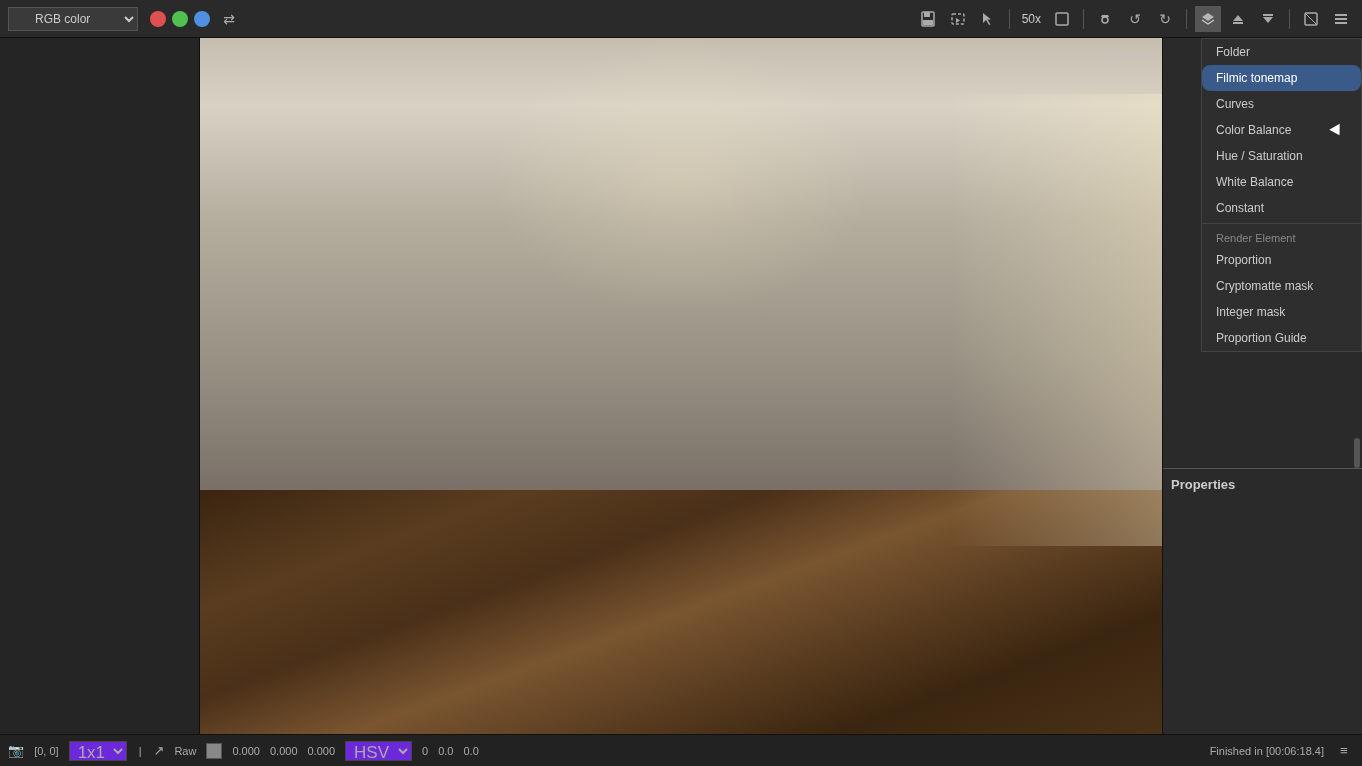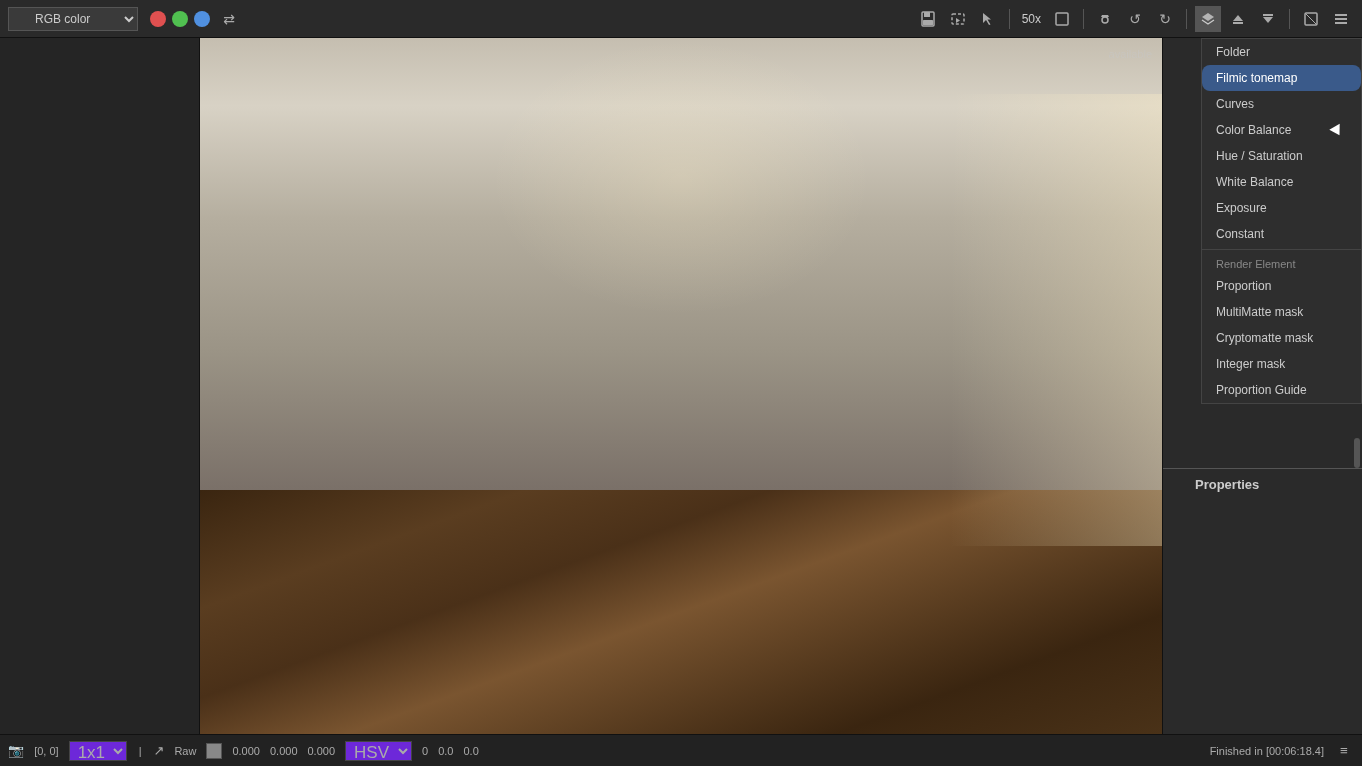--- a/index.html
+++ b/index.html
@@ -195,21 +195,20 @@
       background: #2a2a2a;
       border-top: 1px solid #555;
       padding: 8px;
     }
 
     .properties-title {
       color: #ccc;
       font-size: 13px;
       font-weight: bold;
       margin-bottom: 6px;
-      margin-left: 24px;
     }
 
     
     .bottom-bar {
       height: 32px;
       background: #222;
       border-top: 1px solid #111;
       display: flex;
       align-items: center;
       padding: 0 8px;
@@ -404,29 +403,27 @@
   <div class="right-panel">
 
     <div class="dropdown-menu">
 
       <div class="dropdown-item">Folder</div>
       <div class="dropdown-item active">Filmic tonemap</div>
       <div class="dropdown-item">Curves</div>
       <div class="dropdown-item">Color Balance</div>
       <div class="dropdown-item">Hue / Saturation</div>
       <div class="dropdown-item">White Balance</div>
-      <div class="dropdown-item">Exposure</div>
       <div class="dropdown-item">Constant</div>
 
       <div class="dropdown-divider"></div>
 
       <div class="dropdown-item section-header">Render Element</div>
 
       <div class="dropdown-item">Proportion</div>
-      <div class="dropdown-item">MultiMatte mask</div>
       <div class="dropdown-item">Cryptomatte mask</div>
       <div class="dropdown-item">Integer mask</div>
       <div class="dropdown-item">Proportion Guide</div>
     </div>
 
     <div class="scroll-hint"></div>
 
     <div class="properties-section">
       <div class="properties-title">Properties</div>
     </div>

